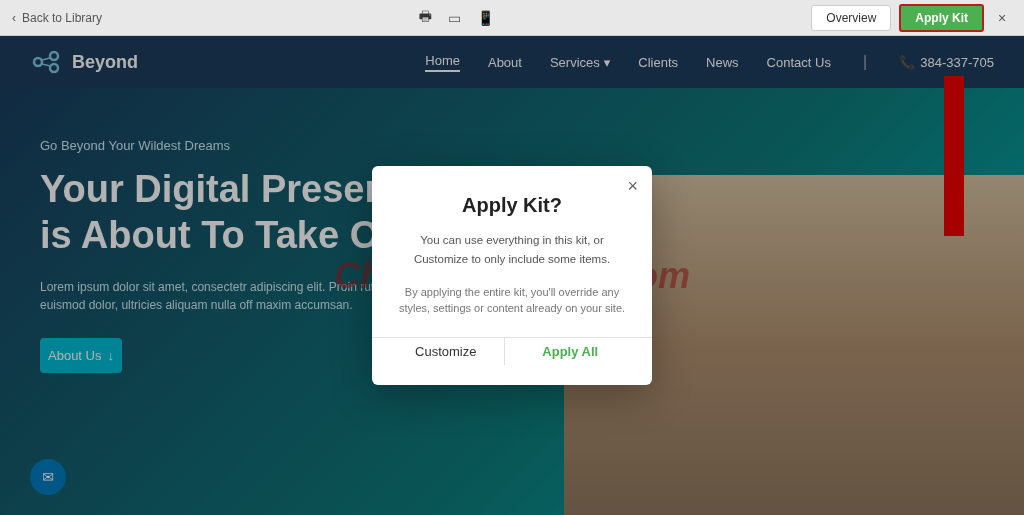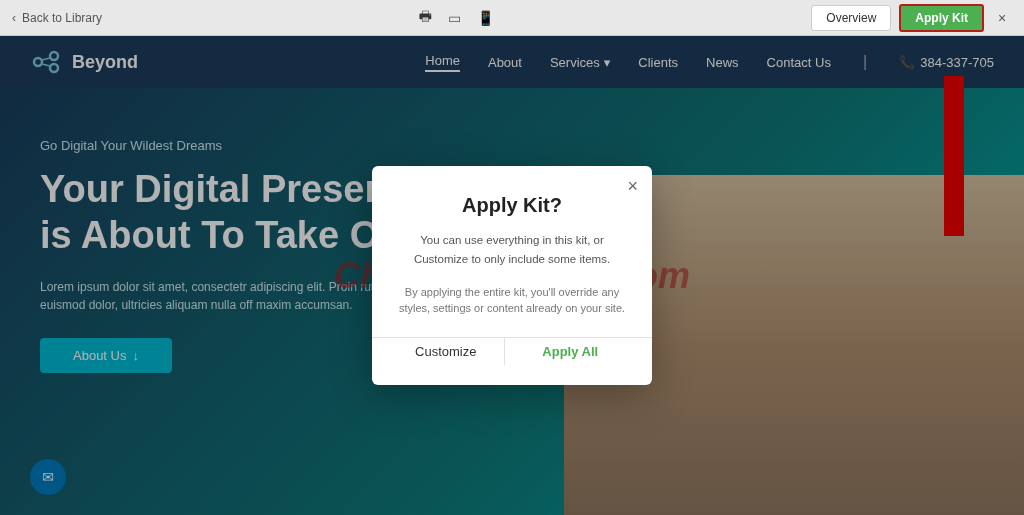--- a/index.html
+++ b/index.html
@@ -155,21 +155,21 @@
       color: #cce8f0;
       font-size: 12px;
       max-width: 400px;
       line-height: 1.5;
       margin-bottom: 24px;
     }
     .about-us-btn {
       background: #00bcd4;
       color: #fff;
       border: none;
-      padding: 10px 33px;
+      padding: 10px 8px;
       border-radius: 4px;
       font-size: 13px;
       cursor: pointer;
       display: inline-flex;
       align-items: center;
       gap: 6px;
     }
     .email-fab {
       position: absolute;
       left: 30px;
@@ -363,21 +363,21 @@
       <span class="nav-link">Contact Us</span>
       <span class="nav-divider">|</span>
       <span class="nav-phone">
         <span>📞</span>
         <span>384-337-705</span>
       </span>
     </div>
   </div>
 
   <div class="hero">
-    <div class="hero-subtitle">Go Digital Your Wildest Dreams</div>
+    <div class="hero-subtitle">Go Beyond Your Wildest Dreams</div>
     <div class="hero-title">Your Digital Presence is About To Take Off</div>
     <div class="hero-text">Lorem ipsum dolor sit amet, consectetr adipiscing elit. Proin rutrum euismod dolor, ultricies aliquam nulla off  maxim accumsan.</div>
     <button class="about-us-btn">
       <span>About Us</span>
       <span>↓</span>
     </button>
   </div>
 
   <div class="email-fab">
     <span>✉</span>

